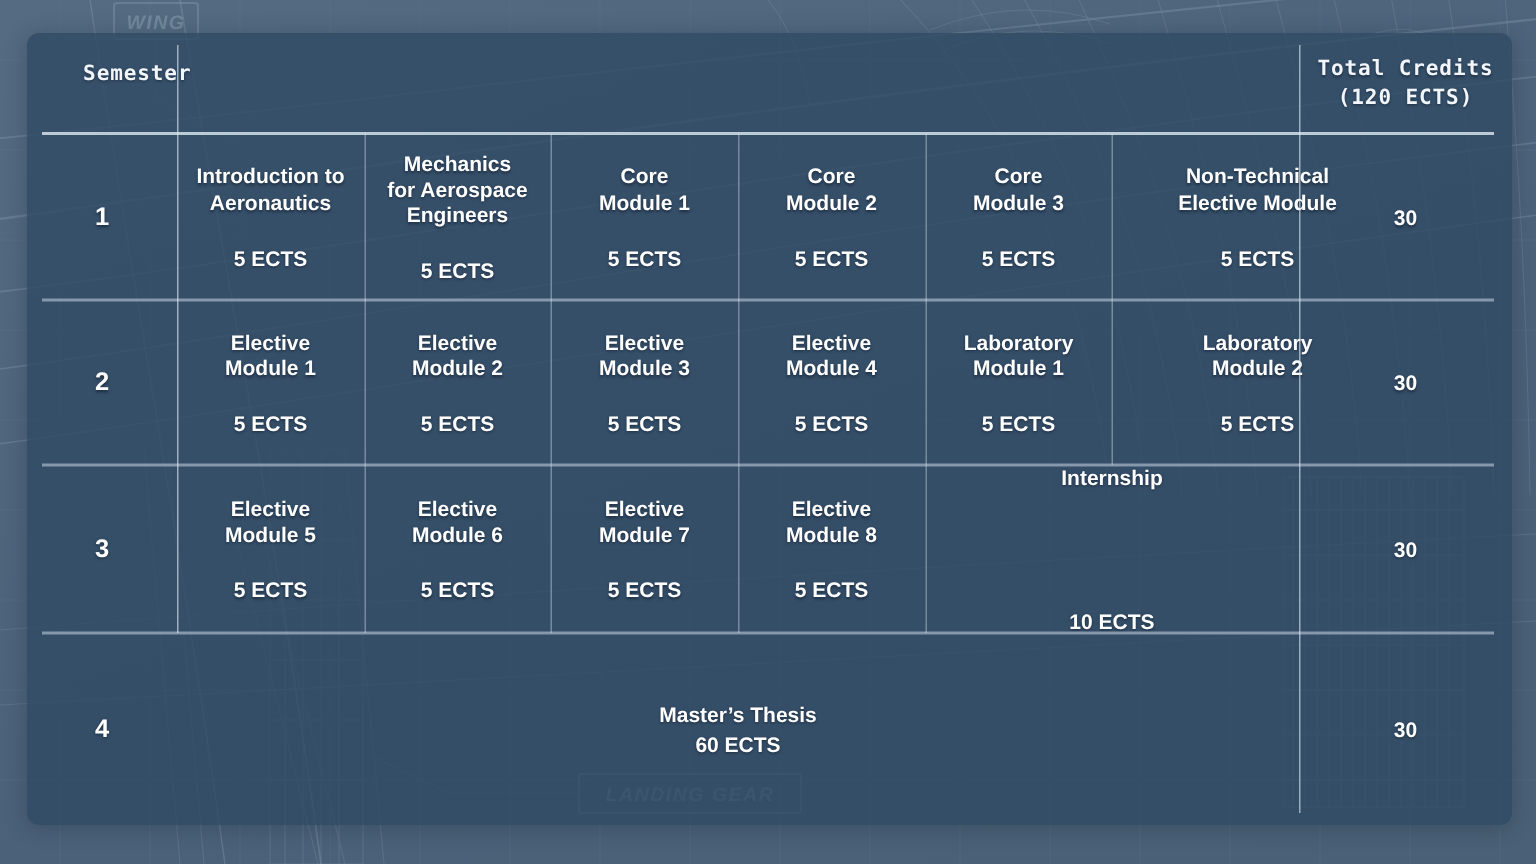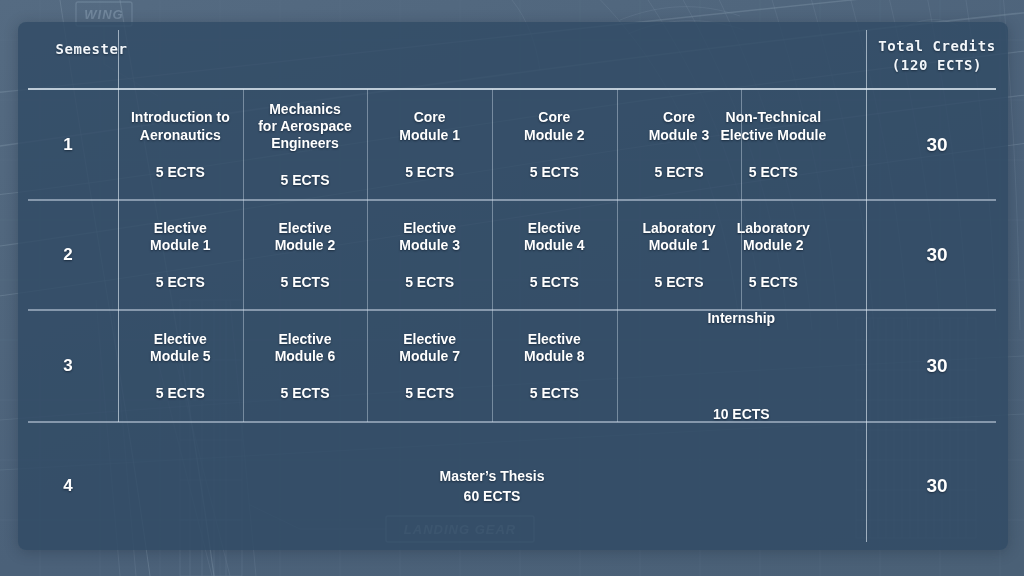--- a/index.html
+++ b/index.html
@@ -98,21 +98,21 @@
     width: 100px; height: 100%;
     display: flex; align-items: center; justify-content: center;
     font-size: 17px; font-weight: bold;
     text-shadow: 0 1px 2px rgba(10,22,36,.6);
   }
   .credits-num {
     position: absolute;
     left: 848px; top: 0;
     width: 142px; height: 100%;
     display: flex; align-items: center; justify-content: center;
-    font-size: 19px; font-weight: bold;
+    font-size: 14px; font-weight: bold;
     text-shadow: 0 1px 2px rgba(10,22,36,.6);
   }
 
   .mods {
     position: absolute;
     left: 100px; top: 0;
     width: 748px; height: 100%;
   }
   .mod {
     position: absolute;
@@ -137,21 +137,21 @@
     text-shadow: 0 1px 2px rgba(10,22,36,.6);
   }
   .mod.tight .ects { margin-top: 2px; }
 
   
   .c1 { left: 0px;      width: 124.67px; }
   .c2 { left: 124.67px; width: 124.67px; }
   .c3 { left: 249.33px; width: 124.67px; }
   .c4 { left: 374px;    width: 124.67px; }
   .c5 { left: 498.67px; width: 124.67px; }
-  .c6 { left: 593px; width: 124.67px; }
+  .c6 { left: 658px; width: 124.67px; }
   .c56 { left: 498.67px; width: 249.33px; justify-content: space-between; }
   .cfull { left: 0px; width: 748px; }
 
   
   .hrule {
     position: absolute;
     height: 1.5px;
     background: rgba(224,234,243,.80);
   }
   .hrule.dim { background: rgba(200,214,228,.55); }

